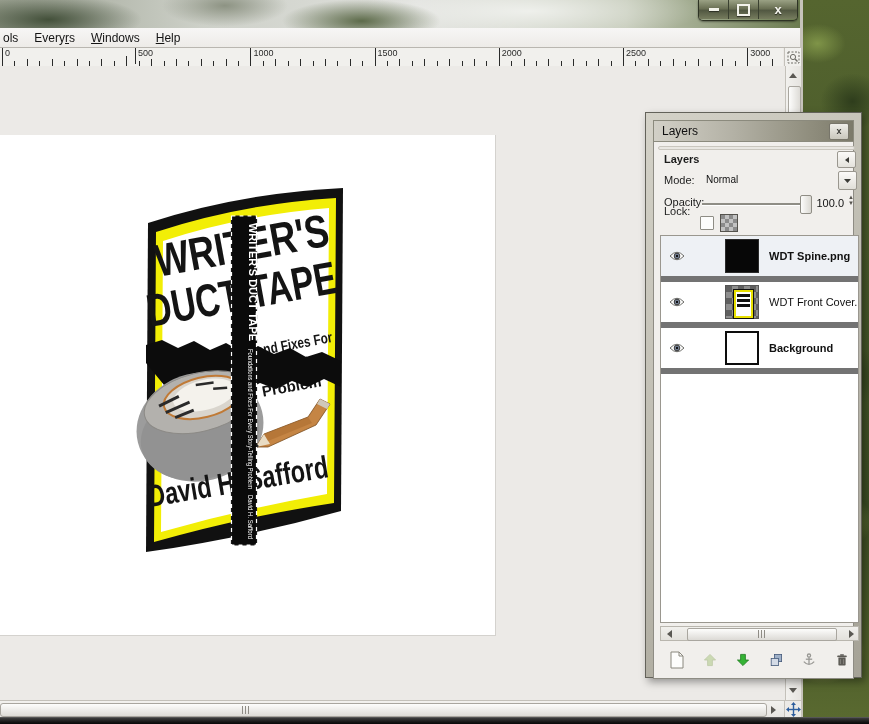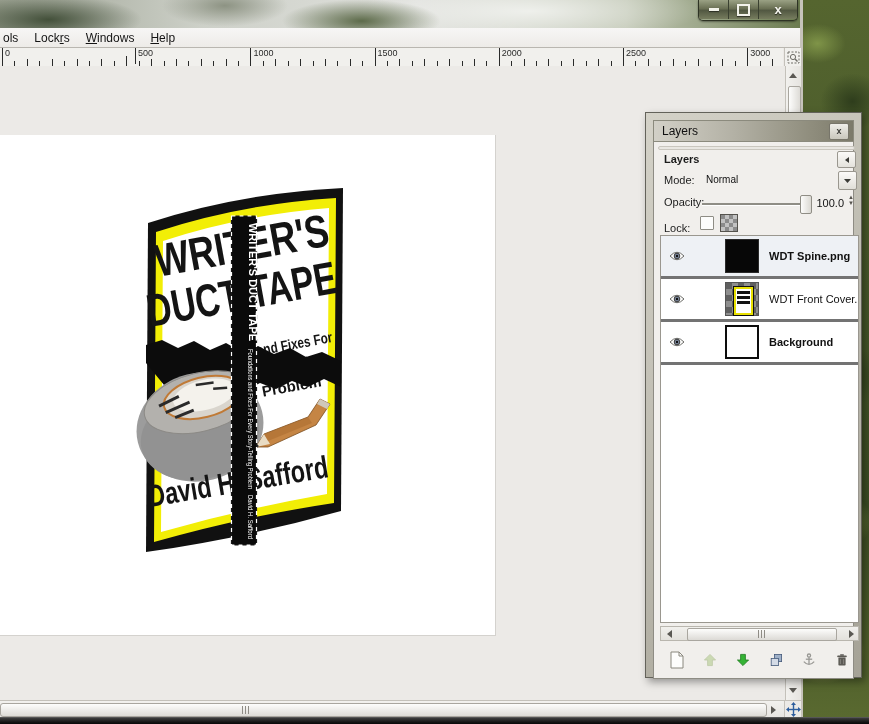--- a/index.html
+++ b/index.html
@@ -102,21 +102,21 @@
     border-radius:2px;background:linear-gradient(90deg,#fcfcfb,#dbd9d3);}
   #opacity-value{position:absolute;left:158px;top:55px;width:32px;text-align:right;font-size:11px;color:#111;}
   #opacity-spin{position:absolute;left:194px;top:52px;font-size:6px;color:#55534d;line-height:6px;text-align:center;}
   #lock-checkbox{position:absolute;left:46px;top:74px;width:12px;height:12px;border:1px solid #8f8d85;
     background:#fdfdfc;border-radius:1px;}
   #lock-checker{position:absolute;left:66px;top:72px;width:16px;height:16px;border:1px solid #55534d;
     background:repeating-conic-gradient(#c2c2c2 0 25%,#8b8b8b 0 50%) 0 0/8px 8px;}
 
   #layer-list{position:absolute;left:6px;top:93px;width:199px;height:388px;background:#fff;
     border:1px solid #9a978f;box-sizing:border-box;overflow:hidden;}
-  .lrow{height:40px;display:flex;align-items:center;border-bottom:3px solid #737373;}
+  .lrow{height:40px;display:flex;align-items:center;border-bottom:6px solid #737373;}
   .lrow.selected{background:#eef1f5;}
   .eye{width:16px;margin-left:8px;flex:none;}
   .thumb{width:34px;height:34px;margin-left:40px;flex:none;box-sizing:border-box;position:relative;}
   .thumb-black{background:#070707;border:1px solid #2a2a2a;}
   .thumb-white{background:#fff;border:2px solid #0d0d0d;}
   .thumb-cover{background:repeating-conic-gradient(#8e8e8e 0 25%,#5f5f5f 0 50%) 0 0/12px 12px;border:1px solid #555;}
   .mini-cover{display:none;position:absolute;left:8px;top:4px;width:15px;height:24px;background:#fff;
     border:2px solid #e8e000;outline:1px solid #111;}
   .thumb-cover .mini-cover{display:block;}
   .mini-cover i{display:block;height:3px;margin:2px 1px 0;background:#111;}
@@ -149,21 +149,21 @@
     <div class="wbtn">
         <span class="glyph-max"></span>
       </div>
     <div class="wbtn">
         <span class="glyph-close">x</span>
       </div>
   </div>
 
   <div class="abs" id="menubar">
       <span class="mi"><span></span><span class="mn"></span><span>ols</span></span>
-      <span class="mi"><span>Lock</span><span class="mn">r</span><span>s</span></span>
+      <span class="mi"><span>Every</span><span class="mn">r</span><span>s</span></span>
       <span class="mi"><span></span><span class="mn">W</span><span>indows</span></span>
       <span class="mi"><span></span><span class="mn">H</span><span>elp</span></span>
     </div>
 
   <div class="abs" id="ruler">
       <div class="tick" style="left: 2px; height: 10px;"></div>
       <div class="tick" style="left: 14.4px; height: 5px;"></div>
       <div class="tick" style="left: 26.8px; height: 7px;"></div>
       <div class="tick" style="left: 39.3px; height: 5px;"></div>
       <div class="tick" style="left: 51.7px; height: 7px;"></div>
@@ -340,21 +340,21 @@
           <path d="M1,1 L4.5,5 L8,1 Z" fill="#3a3a36"></path>
         </svg>
     </span>
 
     <span class="dlg-label" style="left:10px;top:54px;">Opacity:</span>
     <div id="opacity-trough"></div>
     <div id="opacity-handle"></div>
     <span id="opacity-value">100.0</span>
     <div id="opacity-spin">▲<br>▼</div>
 
-    <span class="dlg-label" style="left:10px;top:80px;text-align:right;">Lock:</span>
+    <span class="dlg-label" style="left:10px;top:63px;text-align:right;">Lock:</span>
     <div id="lock-checkbox"></div>
     <div id="lock-checker"></div>
 
     <div id="layer-list">
         <div class="lrow selected">
     <svg class="eye" width="16" height="12" viewBox="0 0 16 12">
       <path d="M1,6 Q8,-1.5 15,6 Q8,13.5 1,6 Z" fill="#fdfdfc" stroke="#6a6a66"></path>
       <circle cx="8" cy="6" r="2.8" fill="#7d8aa0" stroke="#3a3a3a"></circle>
       <circle cx="8" cy="6" r="1.2" fill="#101010"></circle>
     </svg>

